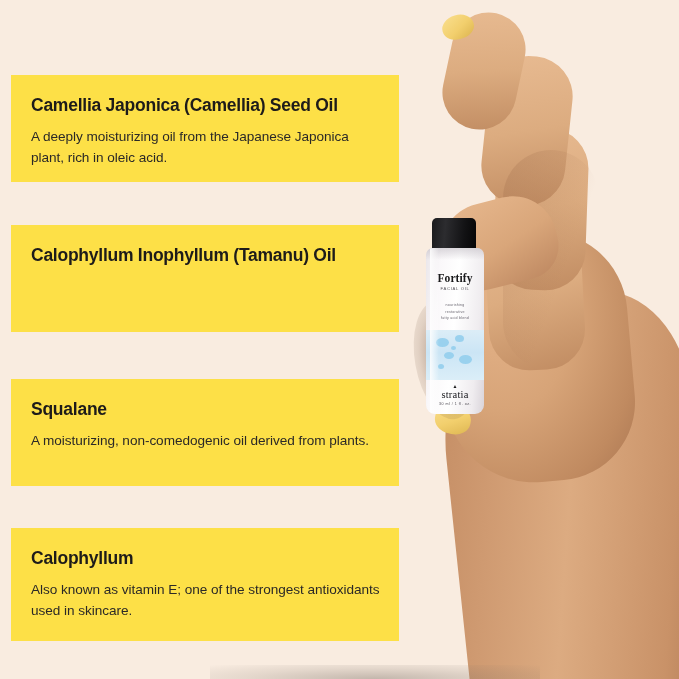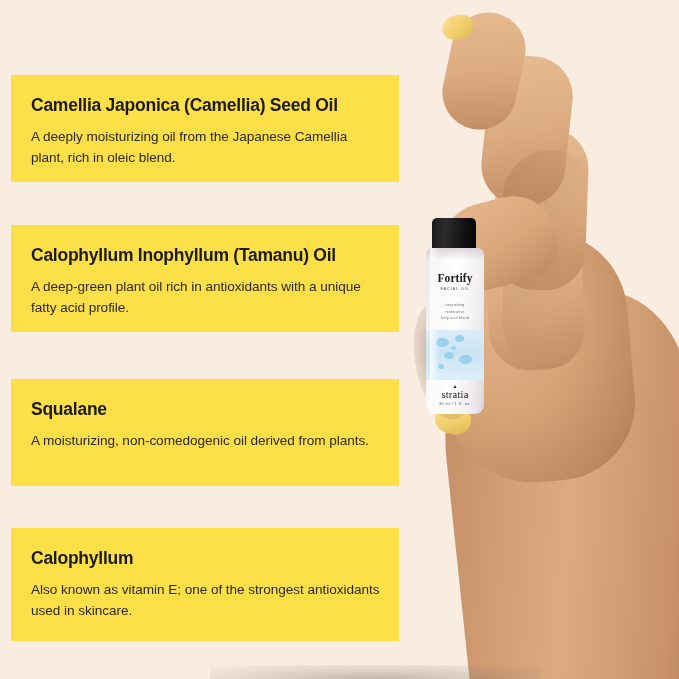--- a/index.html
+++ b/index.html
@@ -305,26 +305,25 @@
 </head>
 <body>
 
 <div class="page">
 
   <div class="content-column">
 
 
     <div class="card" style="top:75px; height:107px;">
       <div class="card-title">Camellia Japonica (Camellia) Seed Oil</div>
-      <div class="card-desc">A deeply moisturizing oil from the Japanese Camellia plant, rich in oleic blend.</div>
+      <div class="card-desc">A deeply moisturizing oil from the Japanese Japonica plant, rich in oleic acid.</div>
     </div>
 
     <div class="card" style="top:225px; height:107px;">
       <div class="card-title">Calophyllum Inophyllum (Tamanu) Oil</div>
-      <div class="card-desc">A deep-green plant oil rich in antioxidants with a unique fatty acid profile.</div>
     </div>
 
     <div class="card" style="top:379px; height:107px;">
       <div class="card-title">Squalane</div>
       <div class="card-desc">A moisturizing, non-comedogenic oil derived from plants.</div>
     </div>
 
     <div class="card" style="top:528px; height:113px;">
       <div class="card-title">Calophyllum</div>
       <div class="card-desc">Also known as vitamin E; one of the strongest antioxidants used in skincare.</div>

